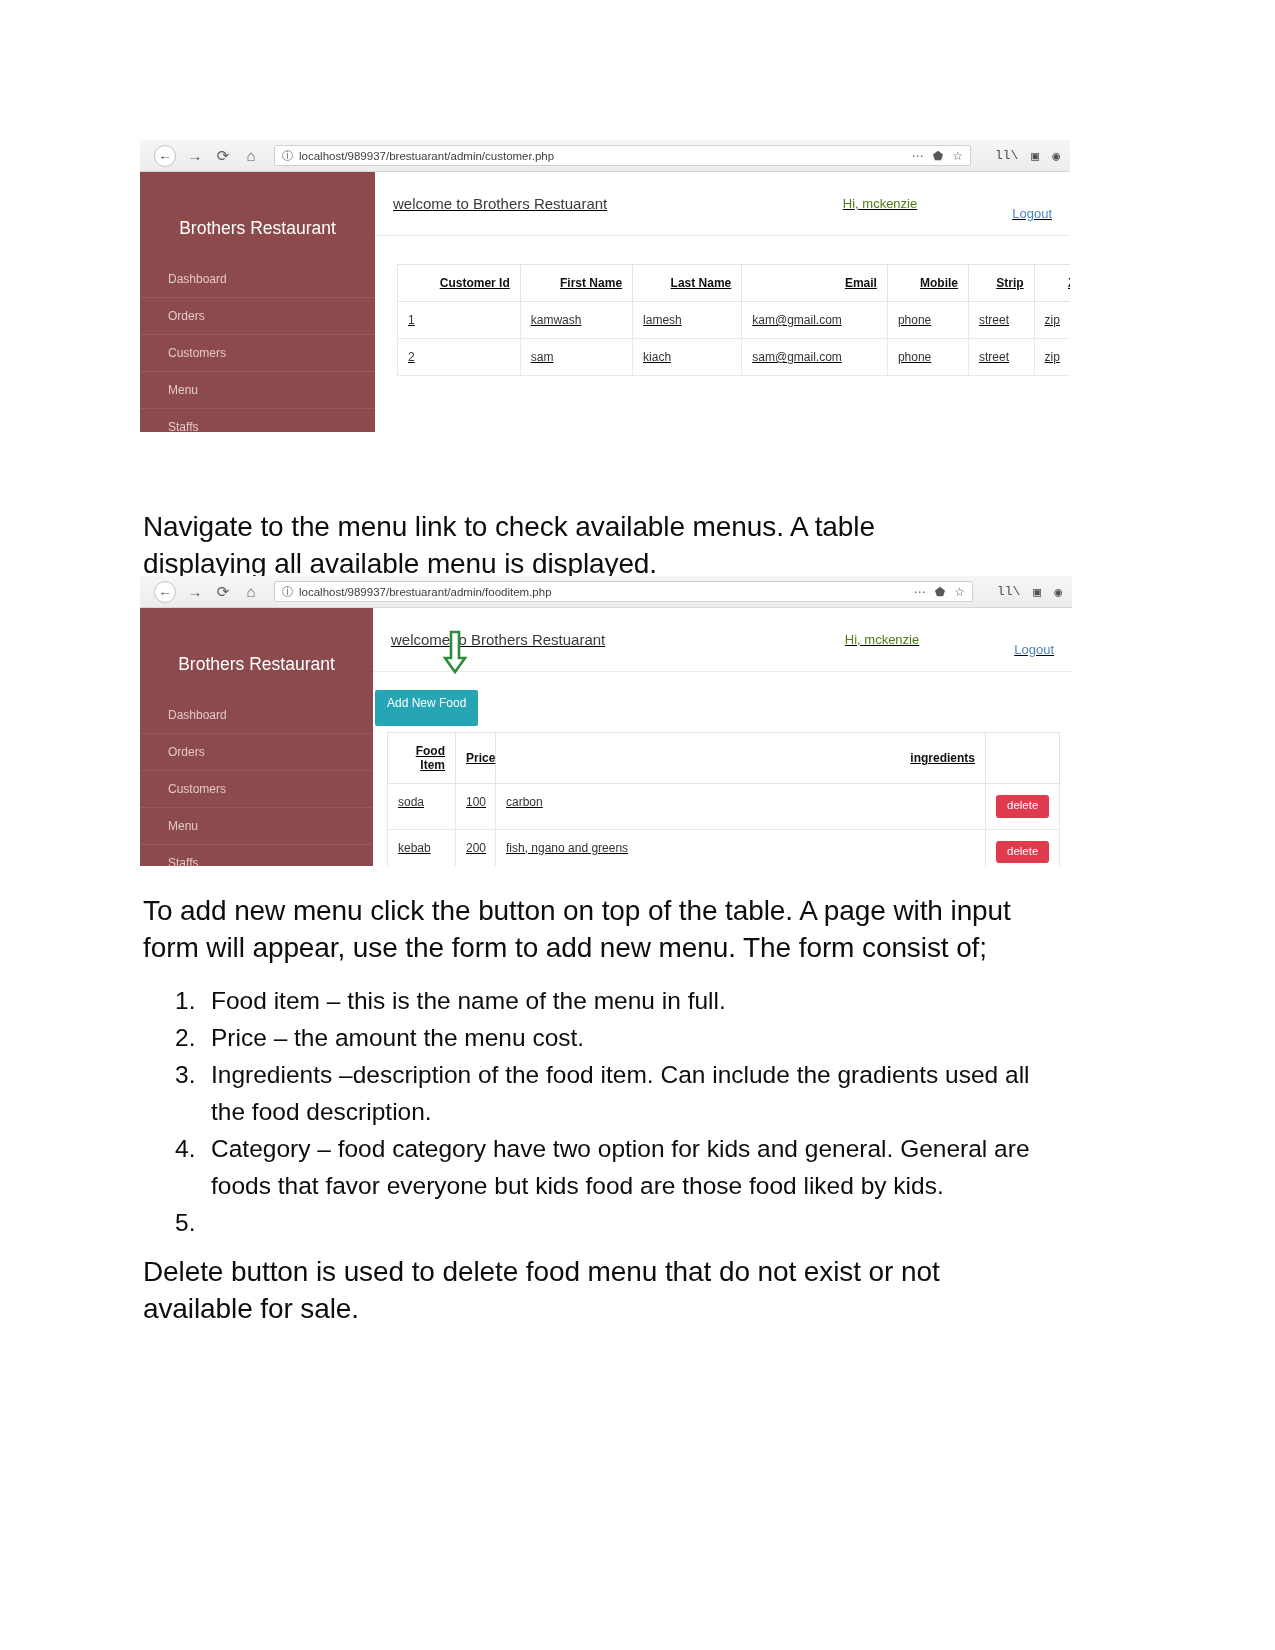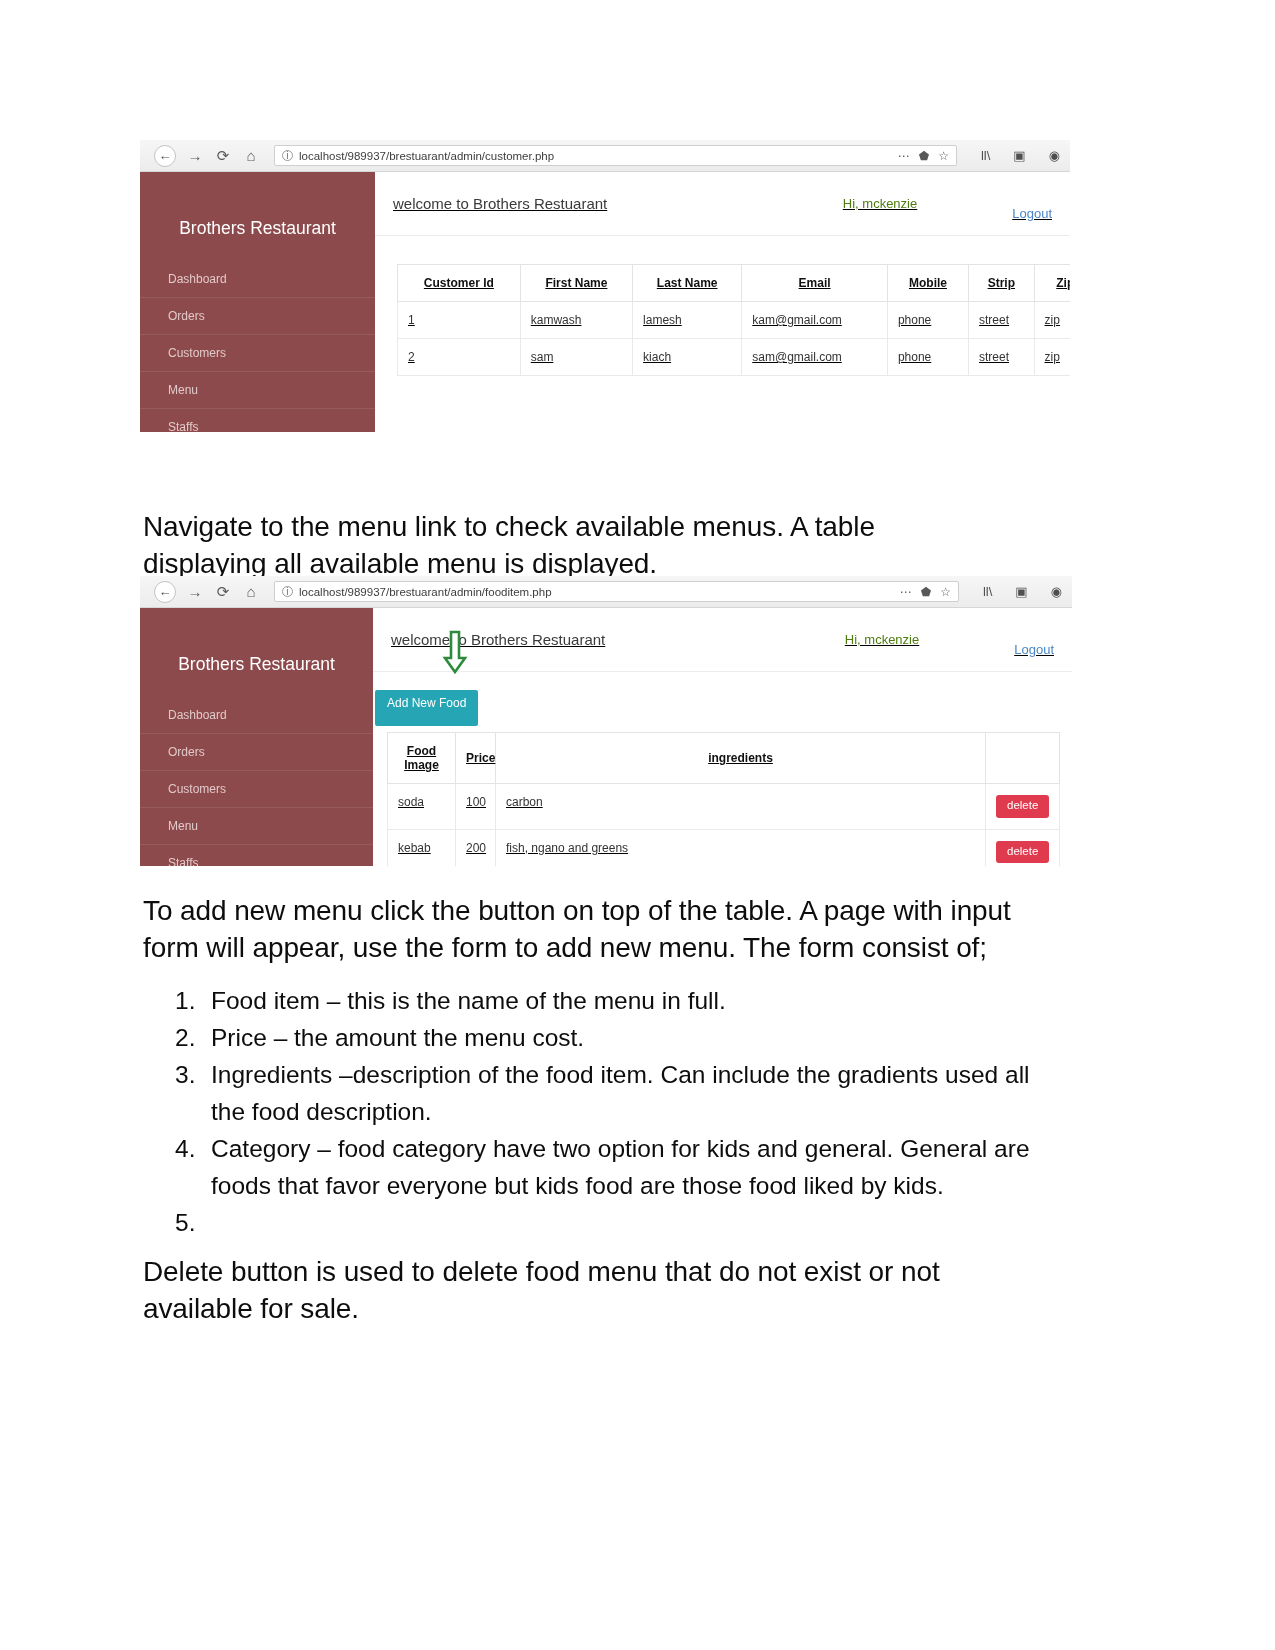--- a/index.html
+++ b/index.html
@@ -82,21 +82,21 @@
     min-width:0;
   }
   .urlbar .info-ico {
     font-size:10.5px; color:#777; margin-right:6px;
     border:1px solid #999; border-radius:50%;
     width:11px;height:11px;line-height:9px;text-align:center;
     flex:0 0 auto;
   }
   .urlbar .url-txt { white-space:nowrap; overflow:hidden; text-overflow:ellipsis; }
   .urlbar .ub-right { margin-left:auto; display:flex; gap:9px; align-items:center; color:#585858; font-size:12px;}
-  .chrome-right { display:flex; gap:23px; align-items:center; padding-left:14px; color:#4f4f4f; font-size:13px;}
+  .chrome-right { display:flex; gap:13px; align-items:center; padding-left:14px; color:#4f4f4f; font-size:13px;font-family:Liberation Mono, monospace;}
 
   
   .app { display:flex; position:relative; }
   .sidebar {
     background:#8d4a4c;
     color:#f0dede;
     flex:0 0 auto;
     padding-top:36px;
   }
   .brand {
@@ -128,21 +128,21 @@
   .topbar .logout { margin-left:95px; font-size:13px; color:#4a86c7;margin-top:20px; }
 
   
   table.dtable {
     border-collapse:collapse;
     font-size:12px;
     color:#2b2b2b;
     table-layout:fixed;
   }
   table.dtable th {
-    text-align:center;
+    text-align:right;
     font-weight:bold;
     font-size:12px;
     color:#111;
     padding:11px 10px;
     border:1px solid #e3e3e3;
     vertical-align:middle;
   }
   table.dtable td {
     padding:11px 10px;
     border:1px solid #e9e9e9;
@@ -333,21 +333,21 @@
       <div style="padding:6px 0 0 14px;">
         <table class="dtable" style="width:672px;">
           <colgroup>
             <col style="width:68px">
               <col style="width:40px">
               <col style="width:490px">
               <col style="width:74px">
           </colgroup>
           <thead>
             <tr>
-              <th>Food Image</th>
+              <th>Food Item</th>
               <th>Price</th>
               <th>ingredients</th>
               <th></th>
             </tr>
           </thead>
           <tbody>
             <tr style="height:34px;">
               <td>soda</td>
               <td>100</td>
               <td>carbon</td>

